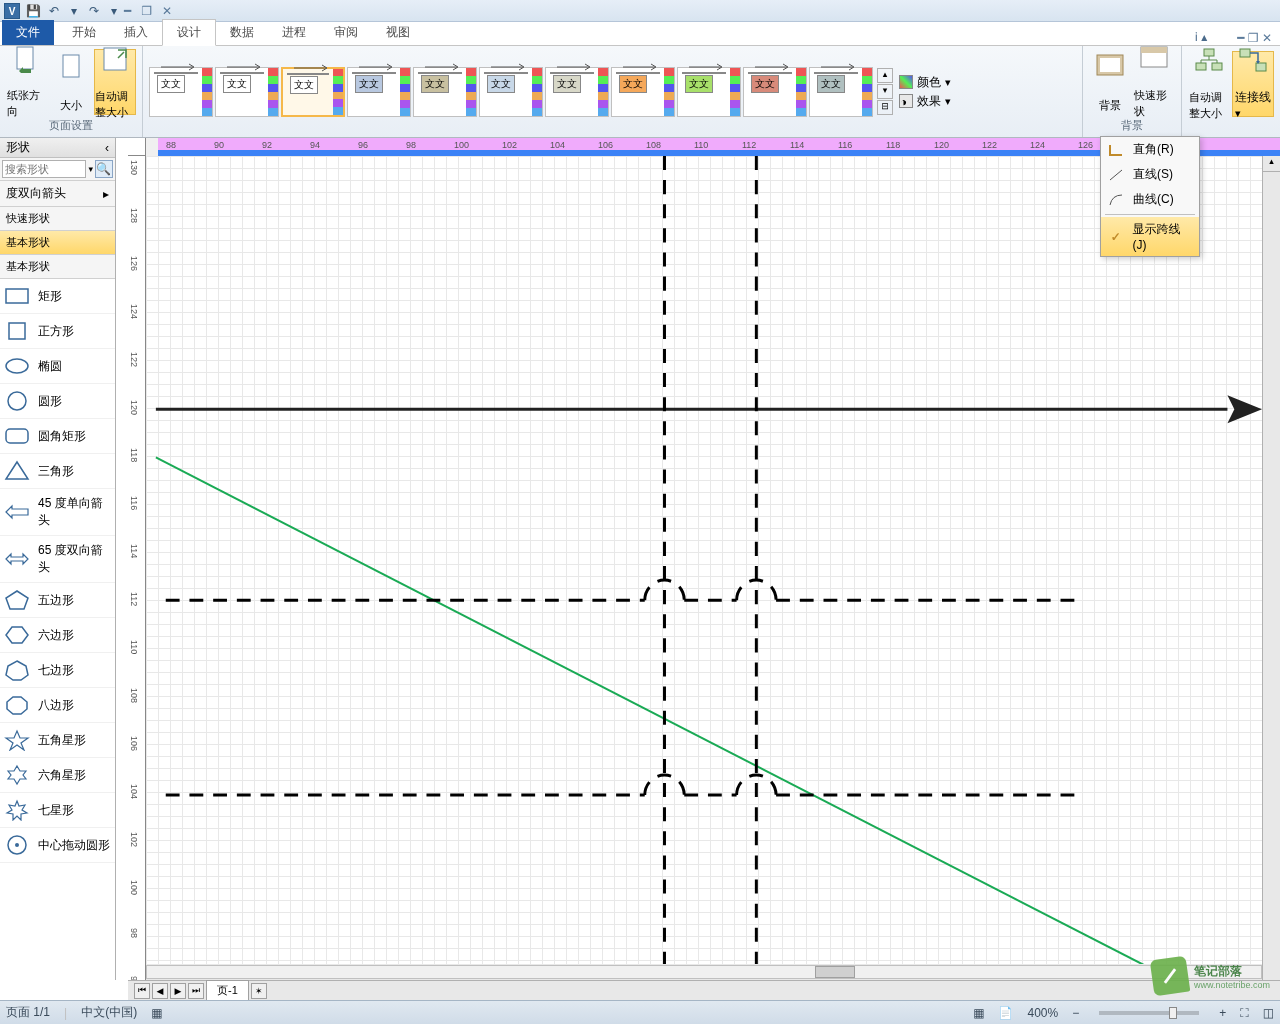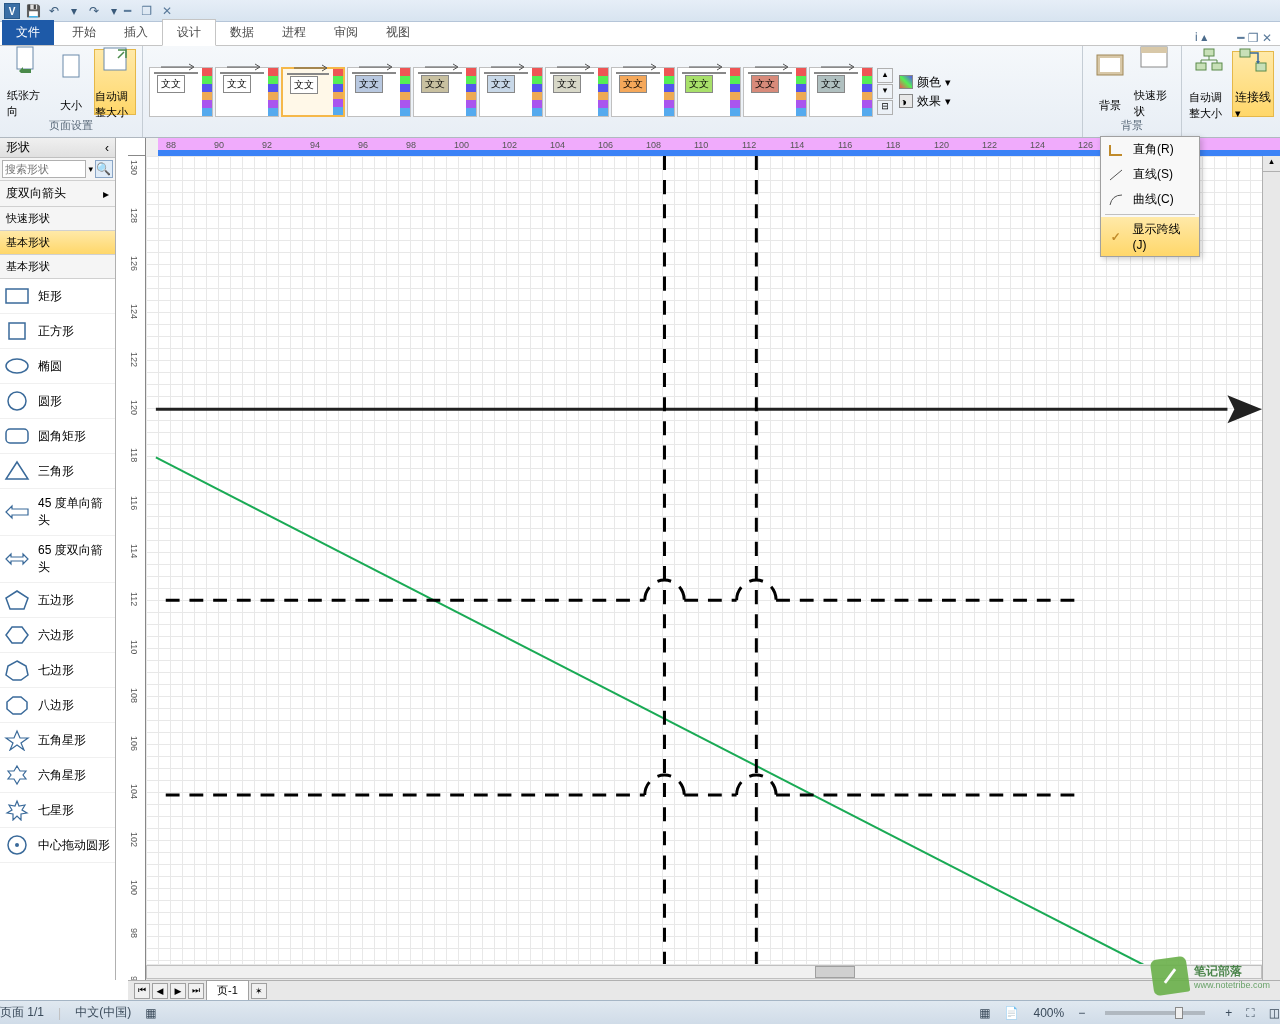--- a/index.html
+++ b/index.html
@@ -50,21 +50,21 @@
 .ruler-h{height:18px;background:#f0abfc;border-bottom:6px solid #3b82f6;position:relative;overflow:hidden;margin-left:12px;}
 .ruler-v{width:18px;background:#fff;border-right:1px solid #888;position:relative;overflow:hidden;}
 .ruler-tick{position:absolute;font-size:9px;color:#555;}
 .canvas-inner{flex:1;display:flex;overflow:hidden;}
 .drawing{flex:1;position:relative;background:#fff;overflow:hidden;}
 .grid-bg{position:absolute;inset:0;background-image:linear-gradient(#e8e8e8 1px,transparent 1px),linear-gradient(90deg,#e8e8e8 1px,transparent 1px),linear-gradient(#d0d0d0 1px,transparent 1px),linear-gradient(90deg,#d0d0d0 1px,transparent 1px);background-size:12px 12px,12px 12px,48px 48px,48px 48px;}
 .drawing svg{position:absolute;inset:0;width:100%;height:100%;}
 .page-tabs{position:absolute;left:128px;right:0;bottom:24px;height:20px;background:#e8e8e8;border-top:1px solid #b0b0b0;display:flex;align-items:center;padding-left:6px;gap:2px;}
 .page-nav{width:16px;height:16px;border:1px solid #a0a0a0;background:#f0f0f0;display:flex;align-items:center;justify-content:center;font-size:9px;cursor:pointer;}
 .page-tab{padding:2px 10px;background:#fff;border:1px solid #a0a0a0;font-size:11px;cursor:pointer;}
-.statusbar{position:absolute;left:0;right:0;bottom:0;height:24px;background:linear-gradient(#e0e8f0,#d0dce8);border-top:1px solid #a5b5c5;display:flex;align-items:center;padding:0 0;font-size:11px;color:#3a4a5a;gap:14px;}
+.statusbar{position:absolute;left:0;right:0;bottom:0;height:24px;background:linear-gradient(#e0e8f0,#d0dce8);border-top:1px solid #a5b5c5;display:flex;align-items:center;padding:0 6px;font-size:11px;color:#3a4a5a;gap:14px;}
 .statusbar .spacer{flex:1;}
 .zoom-slider{width:100px;height:4px;background:#b0b8c0;position:relative;margin:0 6px;}
 .zoom-slider .thumb{position:absolute;top:-4px;left:70%;width:8px;height:12px;background:#f0f0f0;border:1px solid #888;}
 .connector-menu{position:absolute;right:80px;top:136px;width:100px;background:#f8f8f8;border:1px solid #a0a0a0;box-shadow:2px 2px 6px rgba(0,0,0,0.2);z-index:100;}
 .menu-item{display:flex;align-items:center;padding:4px 6px;gap:8px;cursor:pointer;font-size:12px;}
 .menu-item.checked{background:linear-gradient(#ffe9a8,#ffd76a);}
 .menu-icon{width:18px;height:16px;display:flex;align-items:center;justify-content:center;}
 .watermark{position:absolute;right:10px;bottom:30px;opacity:0.9;display:flex;align-items:center;gap:6px;color:#3a7a3a;font-size:14px;z-index:50;}
 .watermark .logo{width:36px;height:36px;background:#6ab04a;border-radius:6px 6px 2px 6px;transform:rotate(-8deg);display:flex;align-items:center;justify-content:center;}
 .hscroll{position:absolute;bottom:0;left:200px;right:16px;height:16px;background:#e8e8e8;display:flex;align-items:center;}

